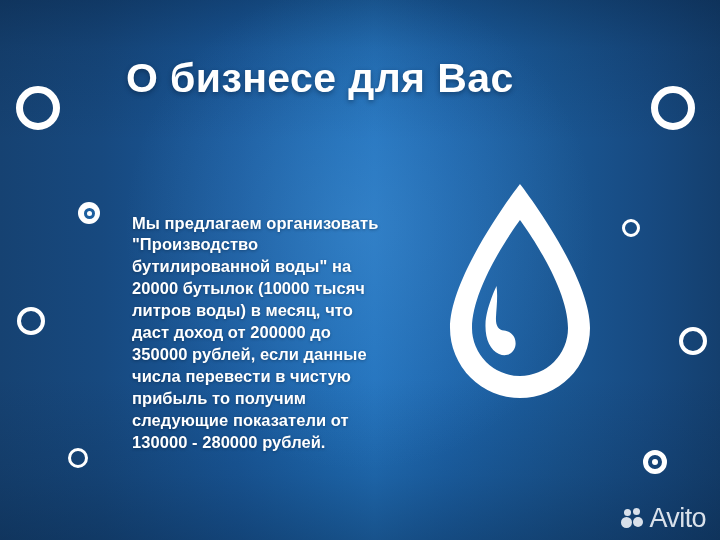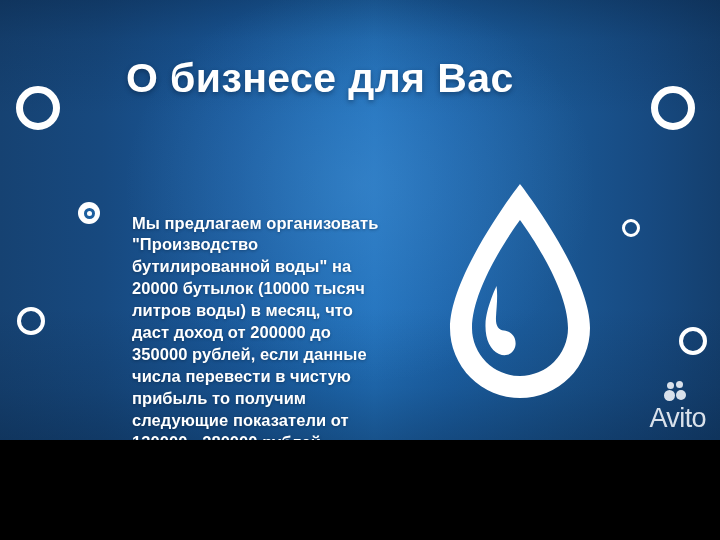--- a/index.html
+++ b/index.html
@@ -4,21 +4,21 @@
 <title>О бизнесе для Вас</title>
 <style>
   html, body {
     margin: 0;
     padding: 0;
     background: #000;
   }
   #slide {
     position: relative;
     width: 720px;
-    height: 440px;
+    height: 540px;
     overflow: hidden;
     font-family: "Liberation Sans", "DejaVu Sans", sans-serif;
     background: #1a5490;
   }
   
   .bg-base {
     position: absolute;
     inset: 0;
     background: linear-gradient(90deg,
         #164272 0%,
@@ -145,21 +145,20 @@
   #drop-icon svg { display: block; width: 100%; height: 100%; }
 
   
   #avito {
     position: absolute;
     right: 14px;
     bottom: 8px;
     display: flex;
     align-items: center;
     opacity: 0.93;
-    flex-direction: column;
   }
   #avito-dots { position: relative; width: 26px; height: 26px; margin-right: 2px; }
   #avito-dots i { position: absolute; display: block; border-radius: 50%; background: #e9eef5; }
   #avito-dots i.d1 { left: 0px;  top: 11px; width: 11px; height: 11px; }
   #avito-dots i.d2 { left: 3px;  top: 3px;  width: 7px;  height: 7px; }
   #avito-dots i.d3 { left: 12px; top: 2px;  width: 7px;  height: 7px; }
   #avito-dots i.d4 { left: 12px; top: 11px; width: 10px; height: 10px; }
   #avito-word {
     color: #e9eef5;
     font-size: 27px;

